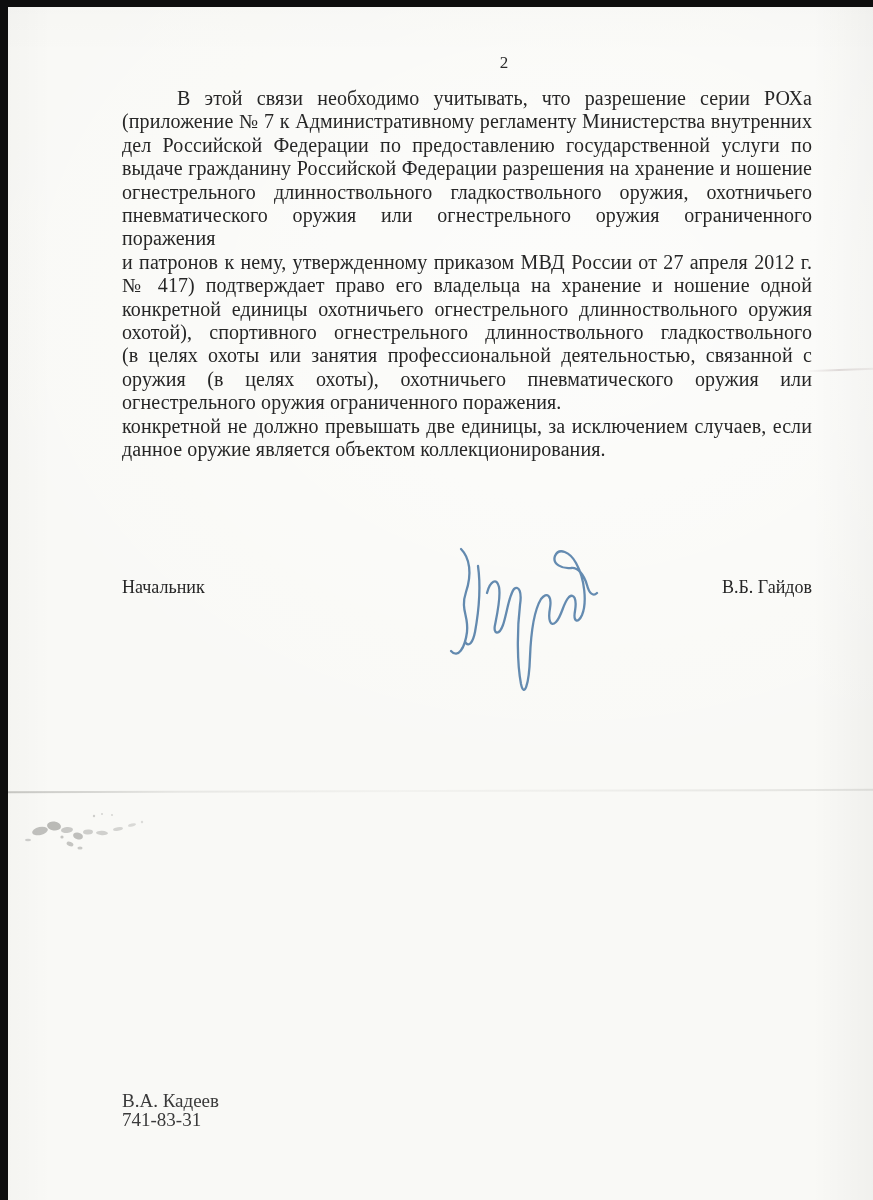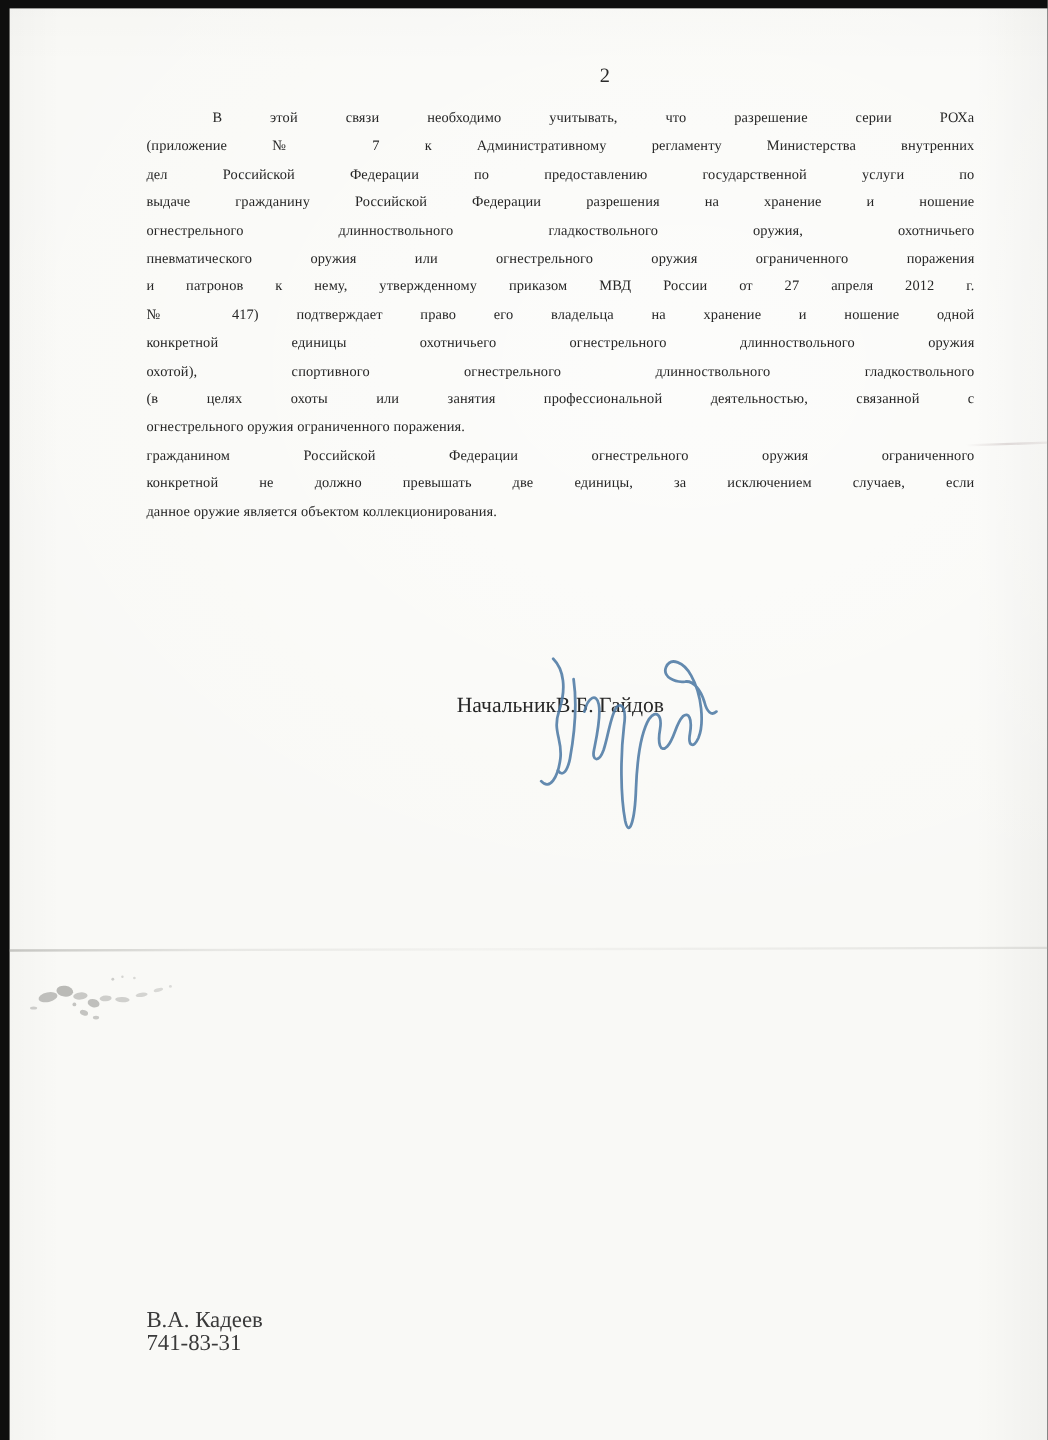--- a/index.html
+++ b/index.html
@@ -28,34 +28,34 @@
     left: 481px; top: 46px;
     width: 30px;
     text-align: center;
     font-size: 17px;
     color: #2b2b2b;
   }
   .body-text {
     position: absolute;
     left: 114px; top: 80px;  
     width: 690px;
-    font-size: 12px;
+    font-size: 20px;
     line-height: 23.4px;
     color: #262626;
     letter-spacing: 0.1px;
   }
   .jline { text-align: justify; text-align-last: justify; white-space: normal; }
   .jline-last { text-align-last: left; }
   .jline-first { text-indent: 55px; }
   .sig-row {
     position: absolute;
     left: 114px; top: 570px;
     width: 690px;
     display: flex;
-    justify-content: center;
+    justify-content: space-between;
     font-size: 18px;
     color: #262626;
   }
   .signature-svg {
     position: absolute;
     left: 417px; top: 528px; 
     width: 200px; height: 175px;
   }
   .smudge-svg {
     position: absolute;
@@ -101,24 +101,24 @@
           <div class="jline">(приложение № 7 к Административному регламенту Министерства внутренних</div>
           <div class="jline">дел Российской Федерации по предоставлению государственной услуги по</div>
           <div class="jline">выдаче гражданину Российской Федерации разрешения на хранение и ношение</div>
           <div class="jline">огнестрельного длинноствольного гладкоствольного оружия, охотничьего</div>
           <div class="jline">пневматического оружия или огнестрельного оружия ограниченного поражения</div>
           <div class="jline">и патронов к нему, утвержденному приказом МВД России от 27 апреля 2012 г.</div>
           <div class="jline">№ 417) подтверждает право его владельца на хранение и ношение одной</div>
           <div class="jline">конкретной единицы охотничьего огнестрельного длинноствольного оружия</div>
           <div class="jline">охотой), спортивного огнестрельного длинноствольного гладкоствольного</div>
           <div class="jline">(в целях охоты или занятия профессиональной деятельностью, связанной с</div>
+          <div class="jline">оружия (в целях охоты), охотничьего пневматического оружия или</div>
           <div class="jline jline-last">огнестрельного оружия ограниченного поражения.</div>
         </div>
       <div class="paragraph">
-          <div class="jline">гражданином Российской Федерации огнестрельного оружия ограниченного</div>
           <div class="jline">конкретной не должно превышать две единицы, за исключением случаев, если</div>
           <div class="jline jline-last">данное оружие является объектом коллекционирования.</div>
         </div>
     </div>
 
     <div class="sig-row">
       <span>Начальник</span>
       <span>В.Б. Гайдов</span>
     </div>
 

